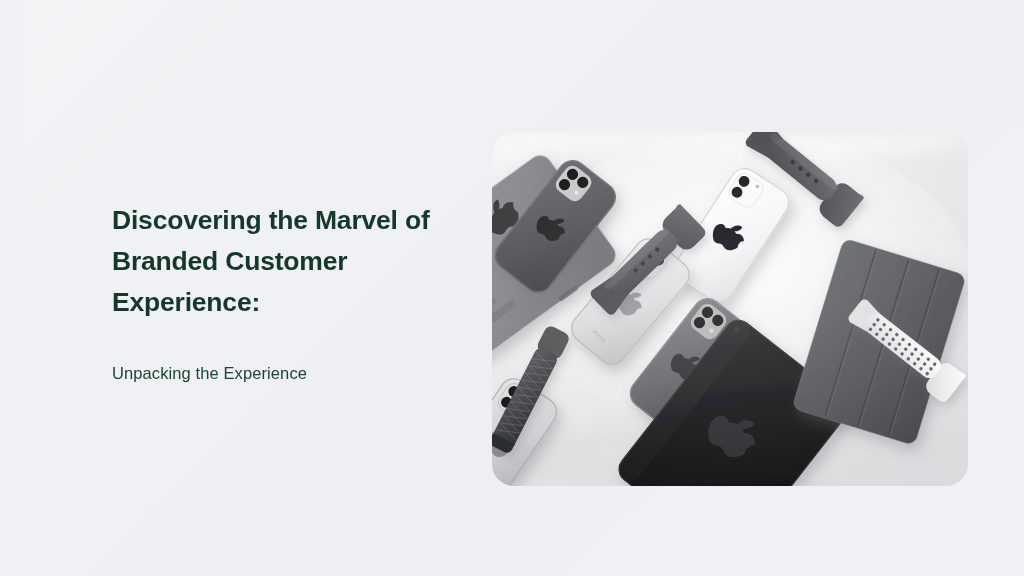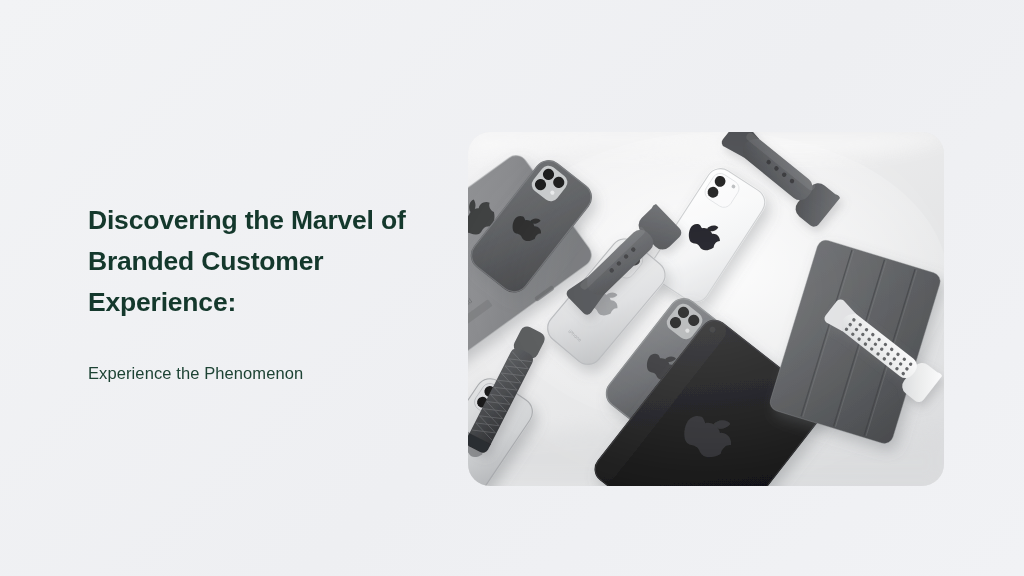--- a/index.html
+++ b/index.html
@@ -11,20 +11,21 @@
     height: 576px;
     background: #f0f1f4;
     font-family: "Liberation Sans", sans-serif;
     overflow: hidden;
     position: relative;
   }
   .slide {
     position: absolute;
     inset: 0;
     background: linear-gradient(135deg, #f2f3f5 0%, #eeeff2 55%, #f1f2f5 100%);
+    margin-left: 24px;
   }
   .text-block {
     position: absolute;
     left: 88px;
     top: 200px;
     width: 350px;
   }
   .headline {
     margin: 0;
     font-family: "Liberation Sans", sans-serif;
@@ -63,21 +64,21 @@
 </style>
 </head>
 <body>
 
 <div class="slide">
 
   <div class="text-block">
     <h1 class="headline">Discovering the Marvel of
 Branded Customer
 Experience:</h1>
-    <p class="subhead">Experience the Phenomenon</p>
+    <p class="subhead">Unpacking the Experience</p>
   </div>
 
   <div class="photo-frame">
     <svg viewBox="0 0 476 354" preserveAspectRatio="xMidYMid slice">
       <defs>
         <linearGradient id="bgG" x1="0" y1="0" x2="0.85" y2="1">
           <stop offset="0" stop-color="#f3f3f4"></stop>
           <stop offset="0.38" stop-color="#ececed"></stop>
           <stop offset="0.72" stop-color="#e3e4e5"></stop>
           <stop offset="1" stop-color="#dcdddf"></stop>

